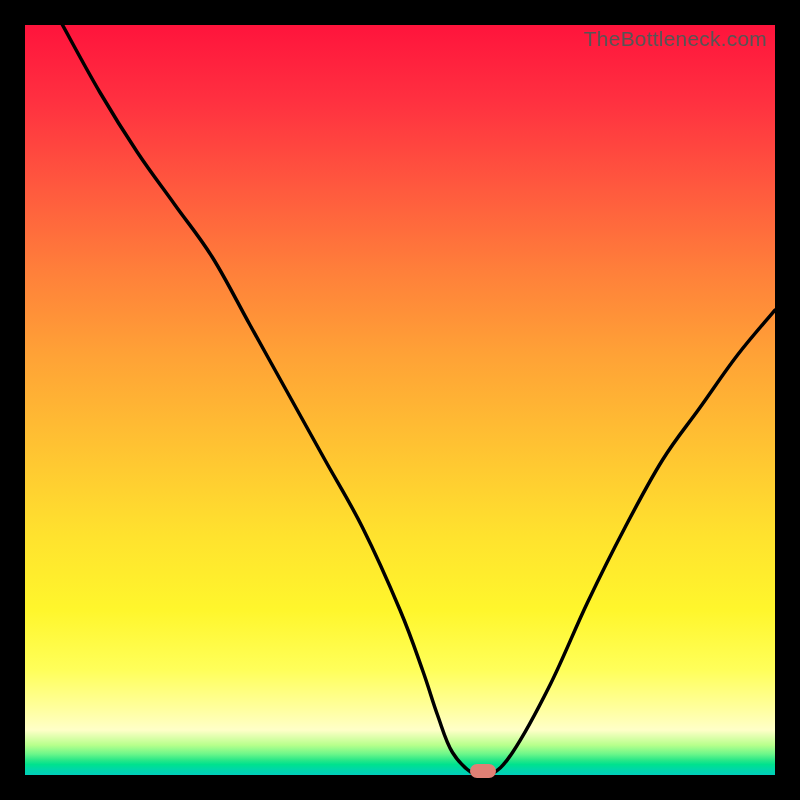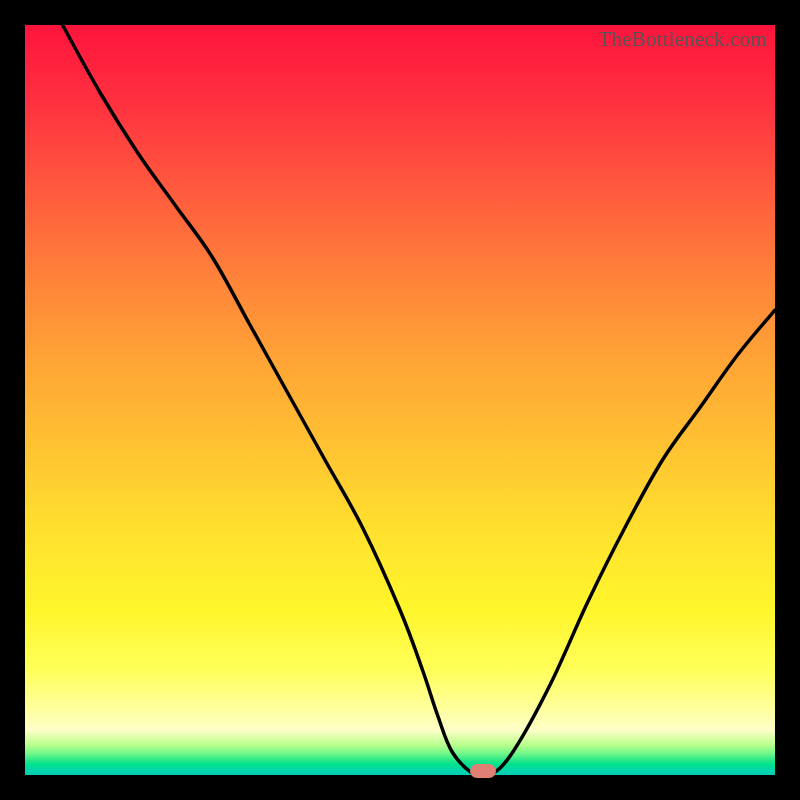--- a/index.html
+++ b/index.html
@@ -9,21 +9,20 @@
     height: 800px;
     background: #000;
     overflow: hidden;
     font-family: Arial, Helvetica, sans-serif;
   }
   .frame {
     position: relative;
     width: 800px;
     height: 800px;
     background: #000;
-    font-family: Liberation Serif, serif;
   }
   .plot-area {
     position: absolute;
     left: 25px;
     top: 25px;
     width: 750px;
     height: 750px;
     background: linear-gradient(
       to bottom,
       #ff143c 0%,

